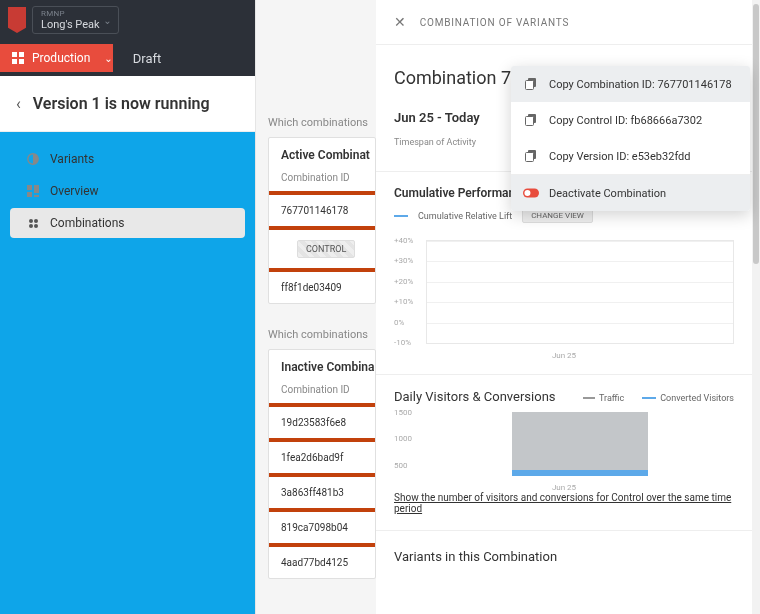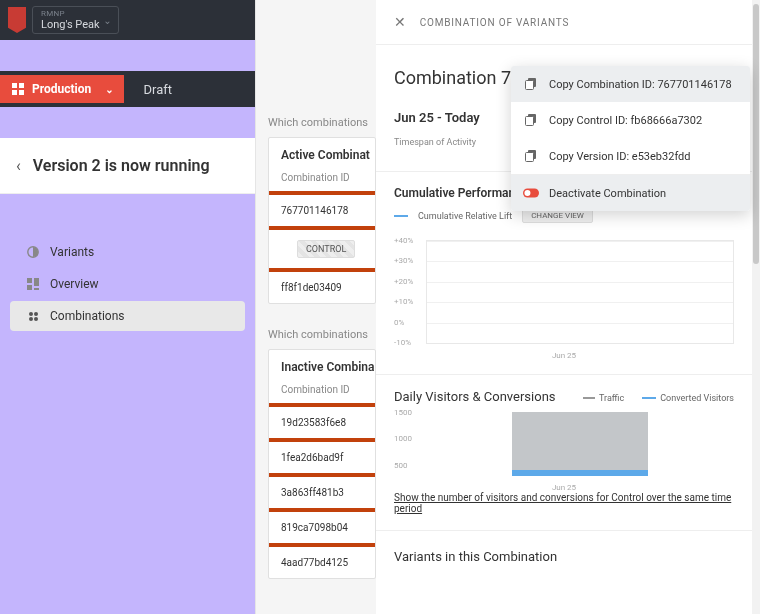--- a/index.html
+++ b/index.html
@@ -1,26 +1,26 @@
 <!DOCTYPE html>
 <html><head>
 <meta charset="utf-8">
 <style>
   * { box-sizing: border-box; margin: 0; padding: 0; font-family: -apple-system, BlinkMacSystemFont, "Segoe UI", Roboto, sans-serif; }
   body { width: 760px; height: 614px; overflow: hidden; background: #fff; color: #333; }
   .app { display: flex; height: 614px; }
-  .sidebar { width: 256px; background: #c4b5fd; border-right: 1px solid #e5e5e5; display: flex; flex-direction: column; gap: 31px; }
+  .sidebar { width: 256px; background: #0ea5e9; border-right: 1px solid #e5e5e5; display: flex; flex-direction: column; }
   .topbar { background: #2c3038; height: 40px; display: flex; align-items: center; padding: 0 8px; }
   .logo { width: 18px; height: 26px; background: #c83b34; clip-path: polygon(0 0, 100% 0, 100% 80%, 50% 100%, 0 80%); margin-right: 6px; }
   .project-select { border: 1px solid #4a4f57; border-radius: 3px; padding: 2px 18px 2px 8px; position: relative; cursor: pointer; }
   .project-select .label1 { font-size: 8px; color: #7a808a; text-transform: uppercase; letter-spacing: .3px; }
   .project-select .label2 { font-size: 11px; color: #d7dadf; }
   .project-select .chev { position: absolute; right: 6px; top: 50%; transform: translateY(-50%); color: #7a808a; font-size: 10px; }
   .envrow { background: #2c3038; height: 36px; display: flex; align-items: center; }
-  .env-btn { background: #e84c3d; color: #fff; height: 28px; display: flex; align-items: center; padding: 0 10px 0 12px; font-size: 12px; font-weight: 700; cursor: pointer; }
+  .env-btn { background: #e84c3d; color: #fff; height: 28px; display: flex; align-items: center; padding: 0 0 0 12px; font-size: 12px; font-weight: 400; cursor: pointer; }
   .env-btn .grid-icon { margin-right: 8px; display: inline-block; }
   .env-btn .grid-icon svg { display:block; }
   .env-btn .chev-d { margin-left: 14px; font-size: 10px; }
   .draft { color: #d7dadf; font-size: 13px; padding-left: 20px; cursor: pointer; }
   .version-row { background: #fff; padding: 18px 16px; display: flex; align-items: center; border-bottom: 1px solid #eee; }
   .version-row .back { font-size: 16px; color: #555; margin-right: 12px; cursor: pointer; }
   .version-row .title { font-size: 16px; font-weight: 600; }
   .nav { padding: 10px 0; }
   .nav-item { display: flex; align-items: center; padding: 8px 16px; font-size: 12px; color: #333; cursor: pointer; border-radius: 4px; margin: 2px 10px; }
   .nav-item.active { background: #e8e8e8; }
@@ -95,21 +95,21 @@
               <rect x="7" y="7" width="5" height="5" fill="#fff"></rect>
             </svg>
         </span>
         <span>Production</span>
         <span class="chev-d">⌄</span>
       </div>
       <div class="draft">Draft</div>
     </div>
     <div class="version-row">
       <span class="back">‹</span>
-      <span class="title">Version 2 is now running</span>
+      <span class="title">Version 1 is now running</span>
     </div>
     <div class="nav">
       <div class="nav-item">
         <span class="ico">
           <svg width="12" height="12" viewBox="0 0 12 12">
               <circle cx="6" cy="6" r="5.2" fill="none" stroke="#888" stroke-width="1.4"></circle>
               <path d="M6 1 A5 5 0 0 1 6 11 Z" fill="#888"></path>
             </svg>
         </span>
         <span>Variants</span>

